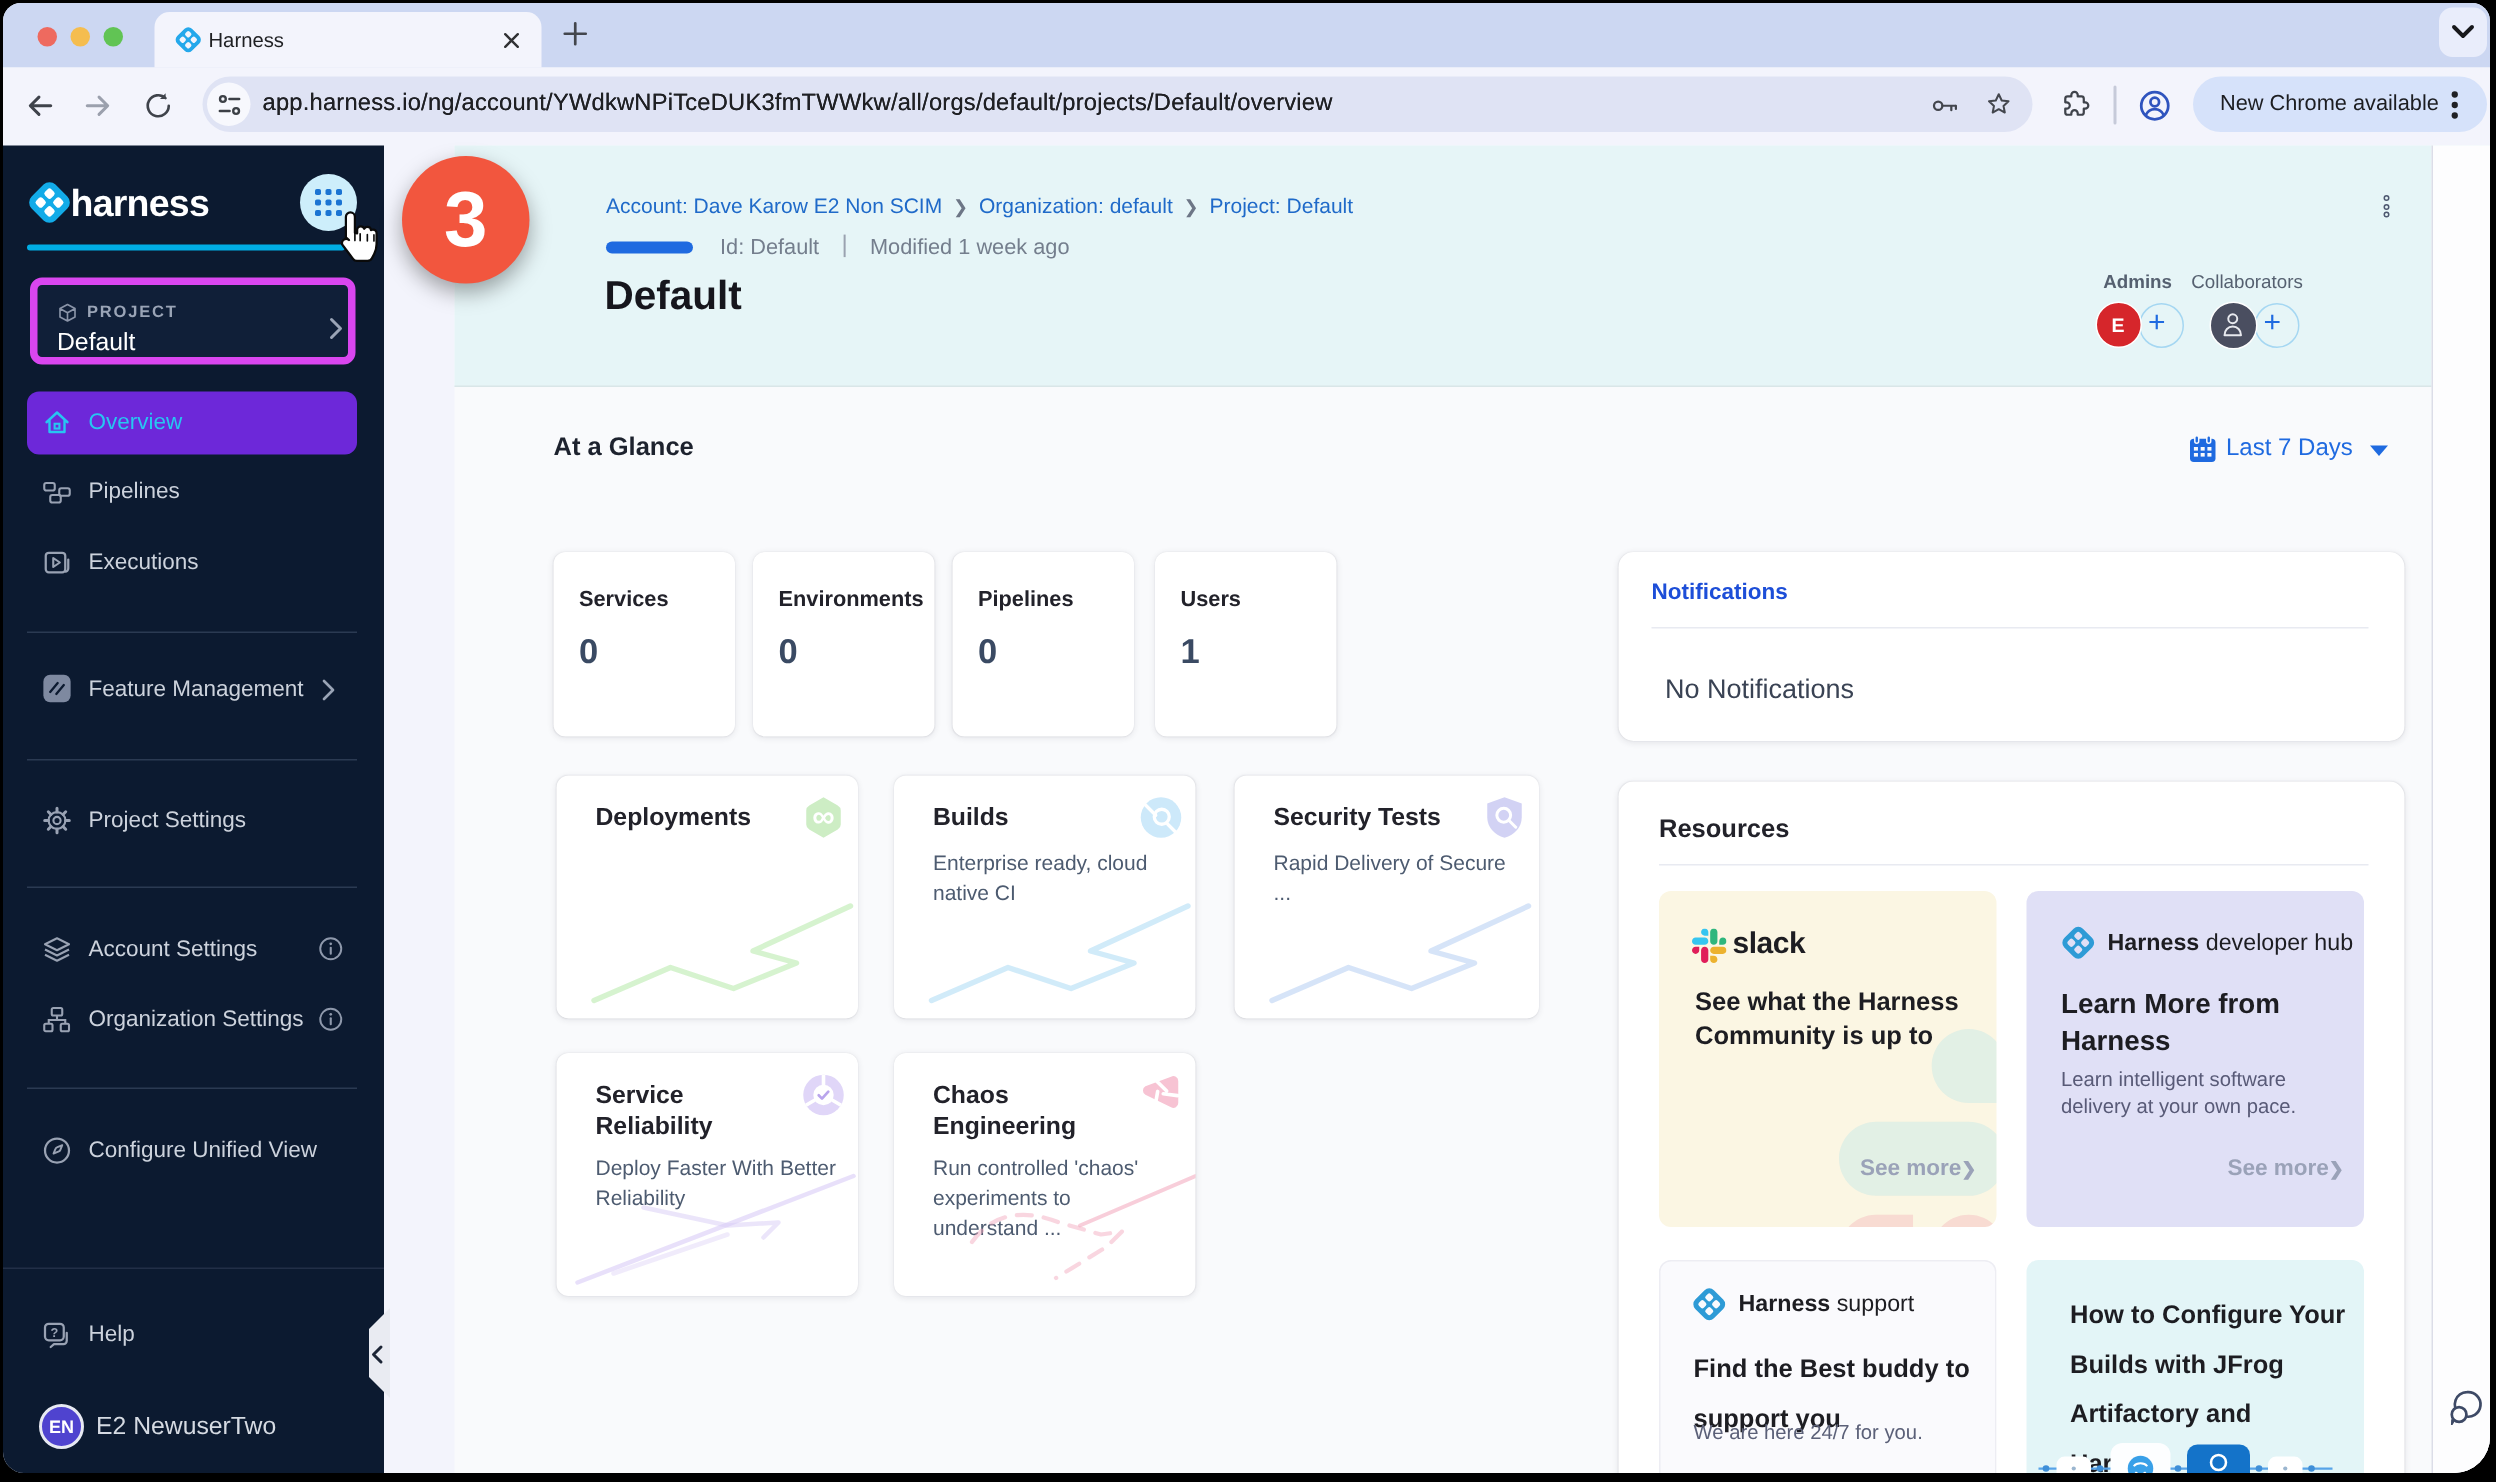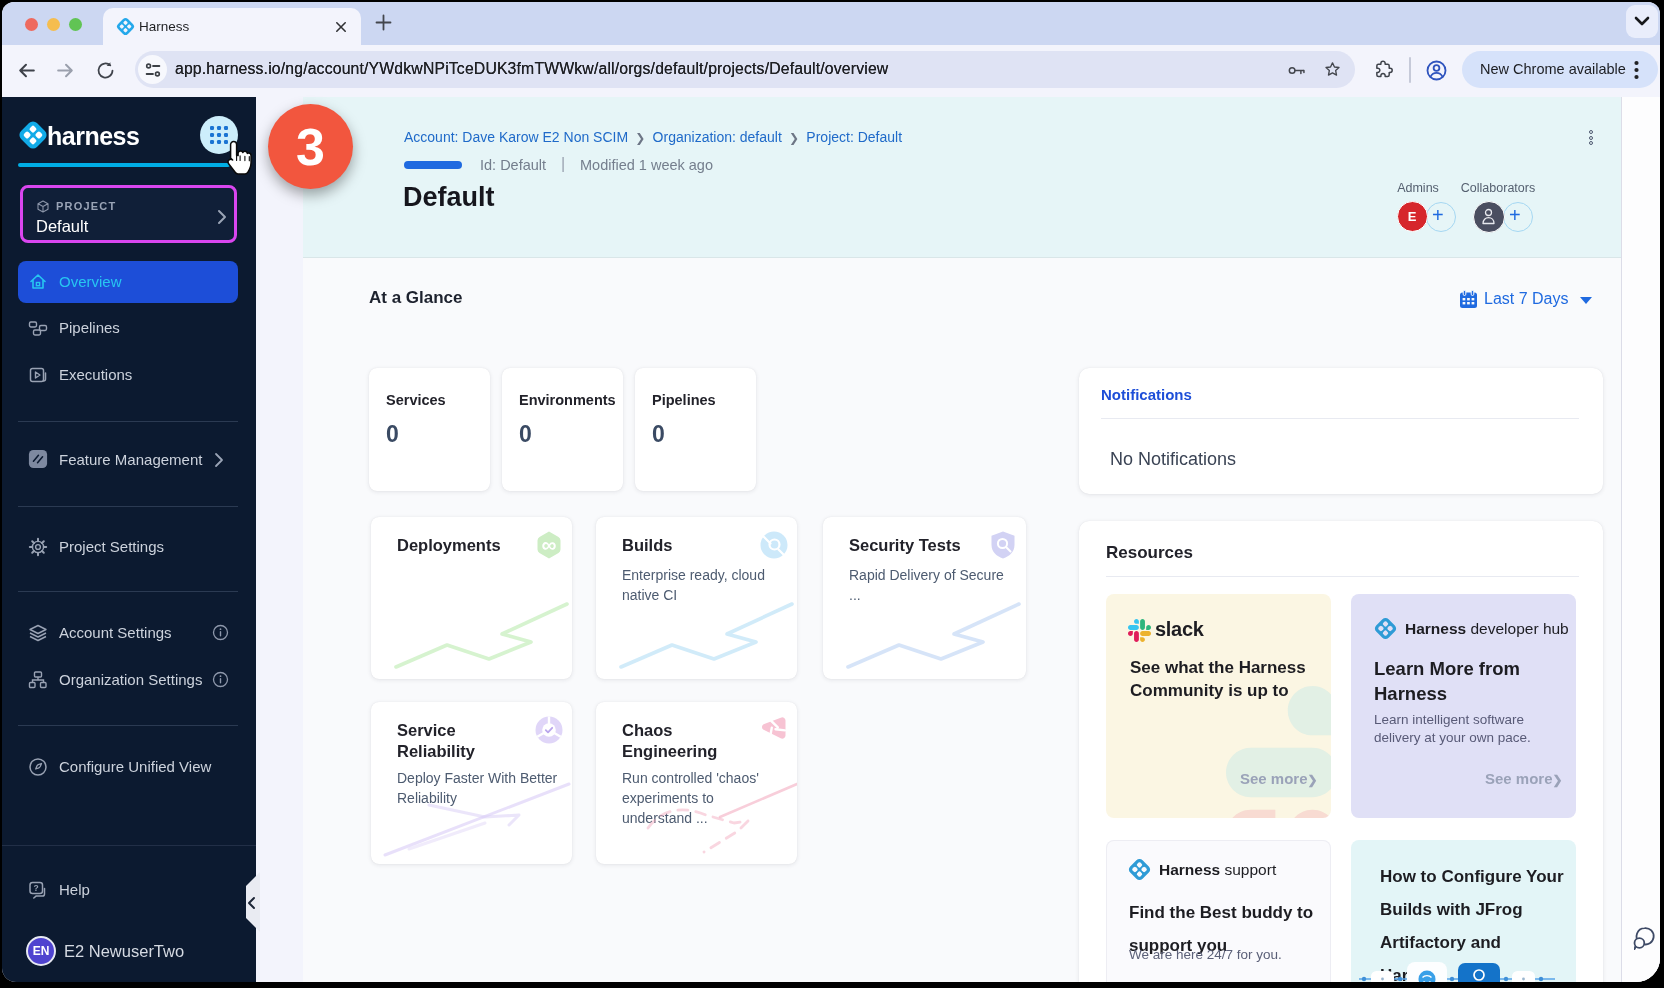--- a/index.html
+++ b/index.html
@@ -140,32 +140,32 @@
               <rect x="7" y="7" width="4" height="4" rx="1.2"></rect>
               <rect x="14" y="7" width="4" height="4" rx="1.2"></rect>
               <rect x="0" y="14" width="4" height="4" rx="1.2"></rect>
               <rect x="7" y="14" width="4" height="4" rx="1.2"></rect>
               <rect x="14" y="14" width="4" height="4" rx="1.2"></rect>
             </g>
           </svg>
     </div>
     <div class="abs" style="left:18px;top:66px;width:212px;height:4px;background:#00ade4;border-radius:2px;"></div>
 
-    <div class="abs" style="left:20px;top:88px;width:217px;height:58px;border:3px solid #d946ef;border-radius:8px;background:#101f38;">
+    <div class="abs" style="left:20px;top:88px;width:217px;height:58px;border:5px solid #d946ef;border-radius:8px;background:#101f38;">
       <svg class="abs" style="left:13px;top:12px" width="14" height="14" viewBox="0 0 14 14">
             <path d="M7 1l5 2.7v5.6L7 12 2 9.3V3.7z M2.2 3.8L7 6.5l4.8-2.7 M7 6.5V12" stroke="#8a94a8" stroke-width="1.1" fill="none" stroke-linejoin="round"></path>
           </svg>
       <div class="abs" style="left:33px;top:12px;font-size:11px;font-weight:bold;letter-spacing:1.2px;color:#9aa4b6;">PROJECT</div>
       <div class="abs" style="left:13px;top:29px;font-size:16.5px;color:#fff;">Default</div>
       <svg class="abs" style="left:193px;top:21px" width="12" height="16" viewBox="0 0 12 16">
             <path d="M3 2l6 6-6 6" stroke="#9aa4b6" stroke-width="2" fill="none" stroke-linecap="round" stroke-linejoin="round"></path>
           </svg>
     </div>
 
-    <div class="navitem" style="top:164px;background:#1d4ed8;">
+    <div class="navitem" style="top:164px;background:#6d28d9;">
       <svg class="navicon" viewBox="0 0 20 20">
             <path d="M3 9.5L10 3l7 6.5M5 8v8h10V8" stroke="#27c6f1" stroke-width="1.6" fill="none" stroke-linecap="round" stroke-linejoin="round"></path>
             <rect x="8.4" y="10.5" width="3.2" height="3.2" stroke="#27c6f1" stroke-width="1.4" fill="none"></rect>
           </svg>
       <div class="navlabel" style="color:#27c6f1;">Overview</div>
     </div>
     <div class="navitem" style="top:210px;">
       <svg class="navicon" viewBox="0 0 20 20">
             <rect x="1.5" y="4" width="7" height="5" rx="1.4" stroke="#99a2b3" stroke-width="1.4" fill="none"></rect>
             <rect x="11.5" y="7.5" width="7" height="5" rx="1.4" stroke="#99a2b3" stroke-width="1.4" fill="none"></rect>
@@ -258,21 +258,21 @@
 
   <div class="content">
     <div class="pagehead">
       <div class="abs" style="left:101px;top:32px;font-size:14px;color:#1f6ac9;">Account: Dave Karow E2 Non SCIM <span style="color:#6d7686;font-size:12px;">&nbsp;❯&nbsp;</span> Organization: default <span style="color:#6d7686;font-size:12px;">&nbsp;❯&nbsp;</span> Project: Default</div>
       <div class="abs" style="left:101px;top:64px;width:58px;height:8px;border-radius:4px;background:#1f6ae0;"></div>
       <div class="abs" style="left:177px;top:60px;font-size:14.5px;color:#747e8d;">Id: Default</div>
       <div class="abs" style="left:258px;top:58px;font-size:16px;color:#9aa2b0;">|</div>
       <div class="abs" style="left:277px;top:60px;font-size:14.5px;color:#747e8d;">Modified 1 week ago</div>
       <div class="abs" style="left:100px;top:85px;font-size:27px;font-weight:bold;color:#16161d;">Default</div>
 
-      <div class="abs" style="left:1085px;top:84px;width:60px;text-align:center;font-size:12.5px;color:#556070;">Admins</div>
+      <div class="abs" style="left:1085px;top:84px;width:60px;text-align:right;font-size:12.5px;color:#556070;font-weight:bold;">Admins</div>
       <div class="abs" style="left:1150px;top:84px;width:90px;text-align:center;font-size:12.5px;color:#556070;">Collaborators</div>
       <div class="abs" style="left:1123px;top:105px;width:30px;height:30px;border-radius:50%;border:1.5px solid #a5d7f2;"></div>
       <div class="abs" style="left:1129px;top:107px;font-size:20px;color:#1f6ae0;font-weight:500;">+</div>
       <div class="abs" style="left:1094px;top:104px;width:31px;height:31px;border-radius:50%;background:#d6262b;border:1.5px solid #fff;">
             <div class="abs" style="left:0;top:7px;width:28px;text-align:center;font-size:13px;font-weight:bold;color:#fff;">E</div>
           </div>
       <div class="abs" style="left:1200px;top:105px;width:30px;height:30px;border-radius:50%;border:1.5px solid #a5d7f2;"></div>
       <div class="abs" style="left:1206px;top:107px;font-size:20px;color:#1f6ae0;font-weight:500;">+</div>
       <div class="abs" style="left:1170px;top:104px;width:32px;height:32px;border-radius:50%;background:#4a4e60;border:1.5px solid #fff;">
         <svg class="abs" style="left:7px;top:6px" width="15" height="17" viewBox="0 0 15 17">
@@ -308,20 +308,24 @@
           <div class="statname">Services</div>
           <div class="statnum">0</div>
         </div>
     <div class="card" style="left:199px;top:271px;width:121px;height:123px;">
           <div class="statname">Environments</div>
           <div class="statnum">0</div>
         </div>
     <div class="card" style="left:332px;top:271px;width:121px;height:123px;">
           <div class="statname">Pipelines</div>
           <div class="statnum">0</div>
+        </div>
+    <div class="card" style="left:467px;top:271px;width:121px;height:123px;">
+          <div class="statname">Users</div>
+          <div class="statnum">1</div>
         </div>
 
     <div class="card" style="left:776px;top:271px;width:524px;height:126px;border-radius:10px;">
       <div class="abs" style="left:22px;top:18px;font-size:15px;font-weight:bold;color:#1d4ed8;">Notifications</div>
       <div class="abs" style="left:22px;top:50px;width:478px;height:1px;background:#e8eaf1;"></div>
       <div class="abs" style="left:31px;top:81px;font-size:18px;color:#3a4354;">No Notifications</div>
     </div>
 
     <div class="card" style="left:68px;top:420px;width:201px;height:162px;">
       <div class="modtitle">Deployments</div>

